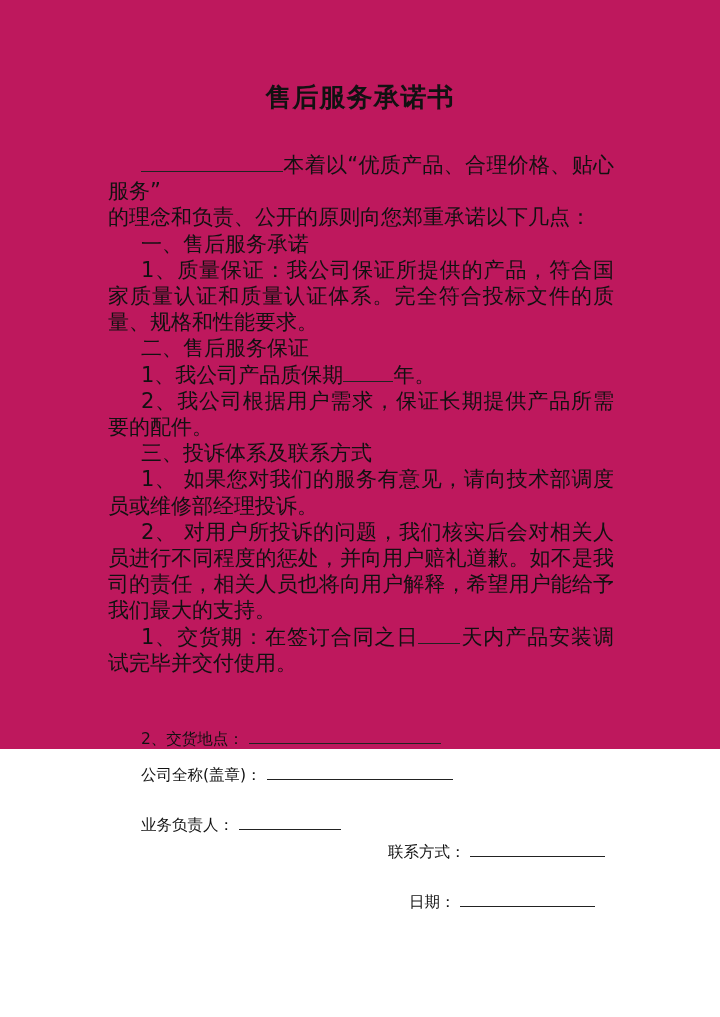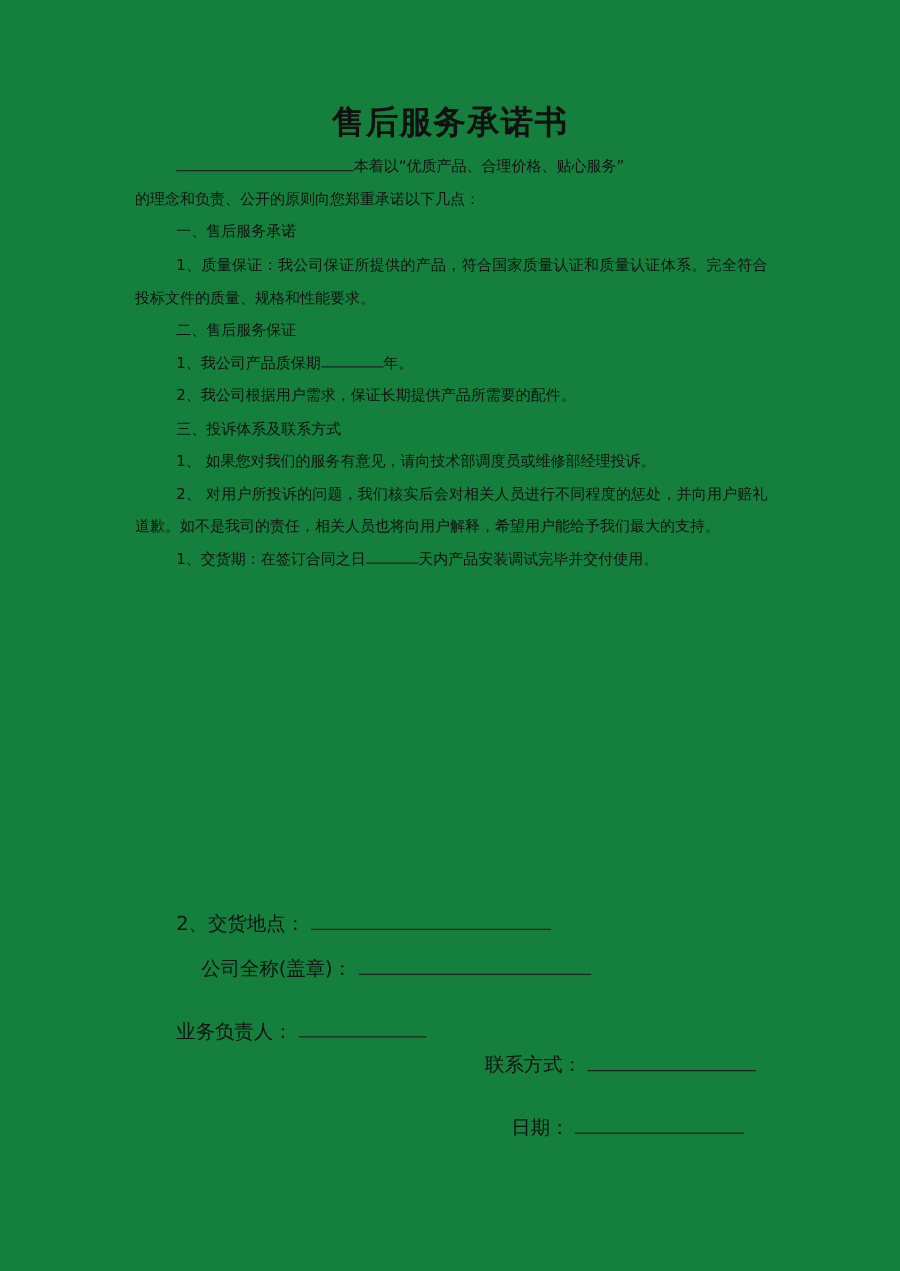--- a/index.html
+++ b/index.html
@@ -1,21 +1,21 @@
 <!DOCTYPE html>
 <html><head>
 <meta charset="utf-8">
 <style>
   html, body { margin: 0; padding: 0; background: #ffffff; }
   body { width: 720px; height: 1017px; position: relative; overflow: hidden;
          font-family: "DejaVu Sans", "Liberation Sans", sans-serif; color: #111111; }
-  .page { position: absolute; left: 0; top: 0; width: 720px; height: 1017px; background: #15803d; }
+  .page { position: absolute; left: 0; top: 0; width: 720px; height: 749px; background: #be185d; }
   .title { position: absolute; left: 0; width: 720px; top: 80px; text-align: center;
            font-size: 26px; font-weight: bold; letter-spacing: 1px; }
-  .body { position: absolute; left: 108px; width: 506px; top: 120px; font-size: 12px;
+  .body { position: absolute; left: 108px; width: 506px; top: 152px; font-size: 21px;
           line-height: 26.2px; text-align: justify; }
   .p { margin: 0; }
   .indent { text-indent: 33px; }
   .blank { display: inline-block; border-bottom: 1px solid #222; height: 14px; vertical-align: baseline; }
   .sig { position: absolute; font-size: 15.5px; white-space: nowrap; }
   .sig .blank { height: 15px; }
 </style>
 </head>
 <body>
 
@@ -38,21 +38,21 @@
     <p class="p indent">2、 对用户所投诉的问题，我们核实后会对相关人员进行不同程度的惩处，并向用户赔礼道歉。如不是我司的责任，相关人员也将向用户解释，希望用户能给予我们最大的支持。</p>
 
     <p class="p indent"><span>1、交货期：在签订合同之日</span><span class="blank" style="width:42px;"></span><span>天内产品安装调试完毕并交付使用。</span></p>
   </div>
 
   <div class="sig" style="left:141px; top:706px;margin-top:22px;">
     <span>2、交货地点：</span>
     <span class="blank" style="width:192px;"></span>
   </div>
 
-  <div class="sig" style="left:141px; top:764px;margin-left:20px;">
+  <div class="sig" style="left:141px; top:764px;">
     <span>公司全称(盖章)：</span>
     <span class="blank" style="width:186px;"></span>
   </div>
 
   <div class="sig" style="left:141px; top:814px;">
     <span>业务负责人：</span>
     <span class="blank" style="width:102px;"></span>
   </div>
 
   <div class="sig" style="left:388px; top:841px;">

